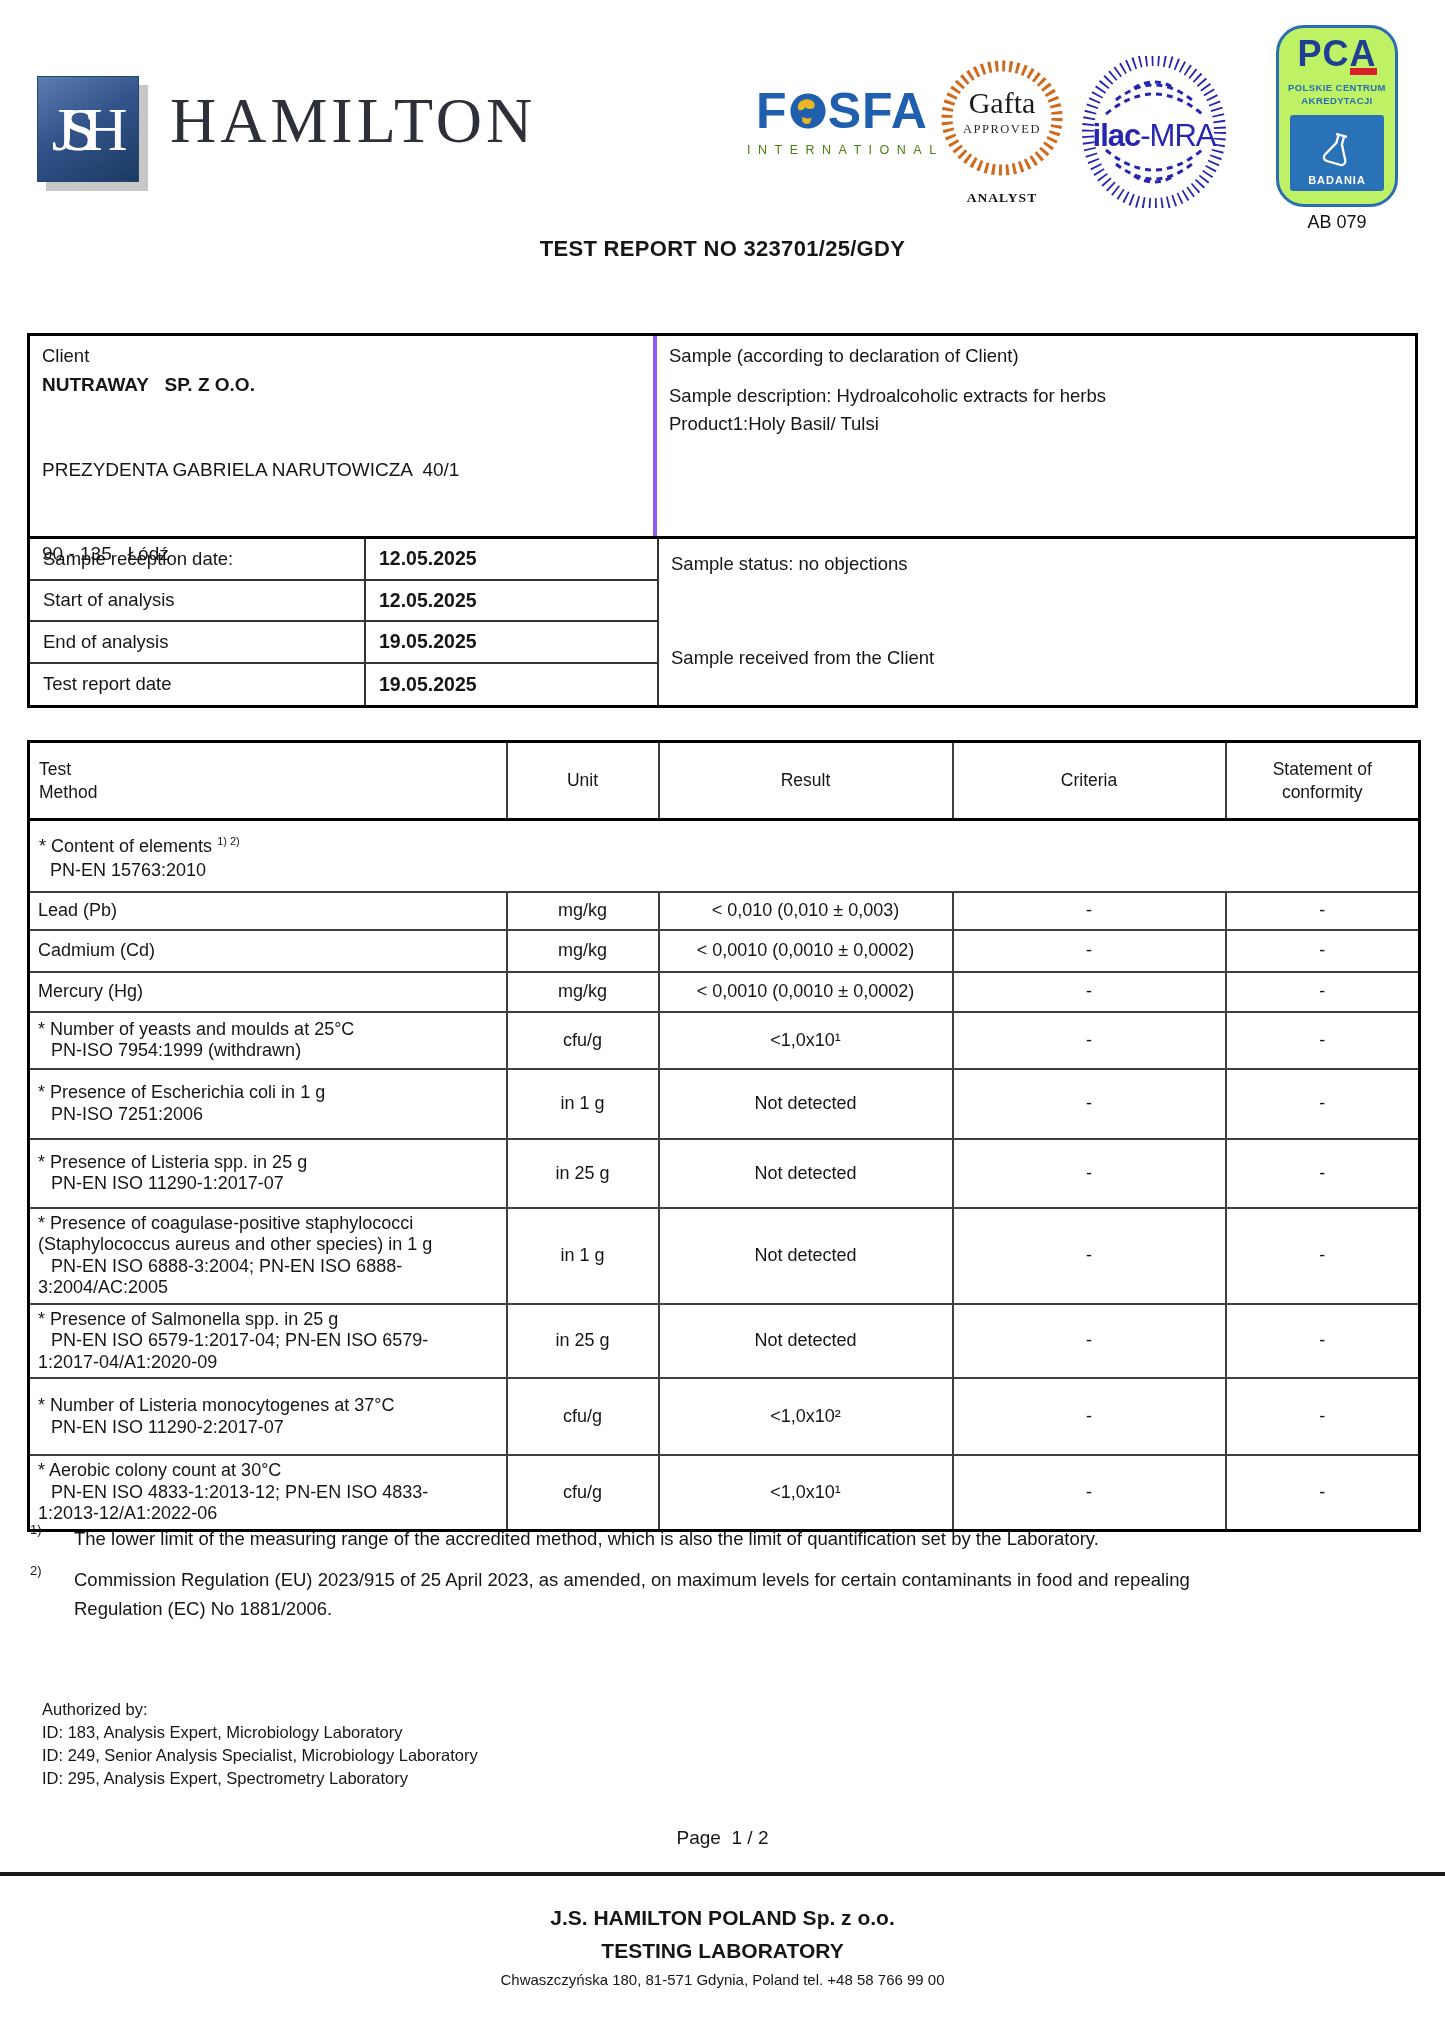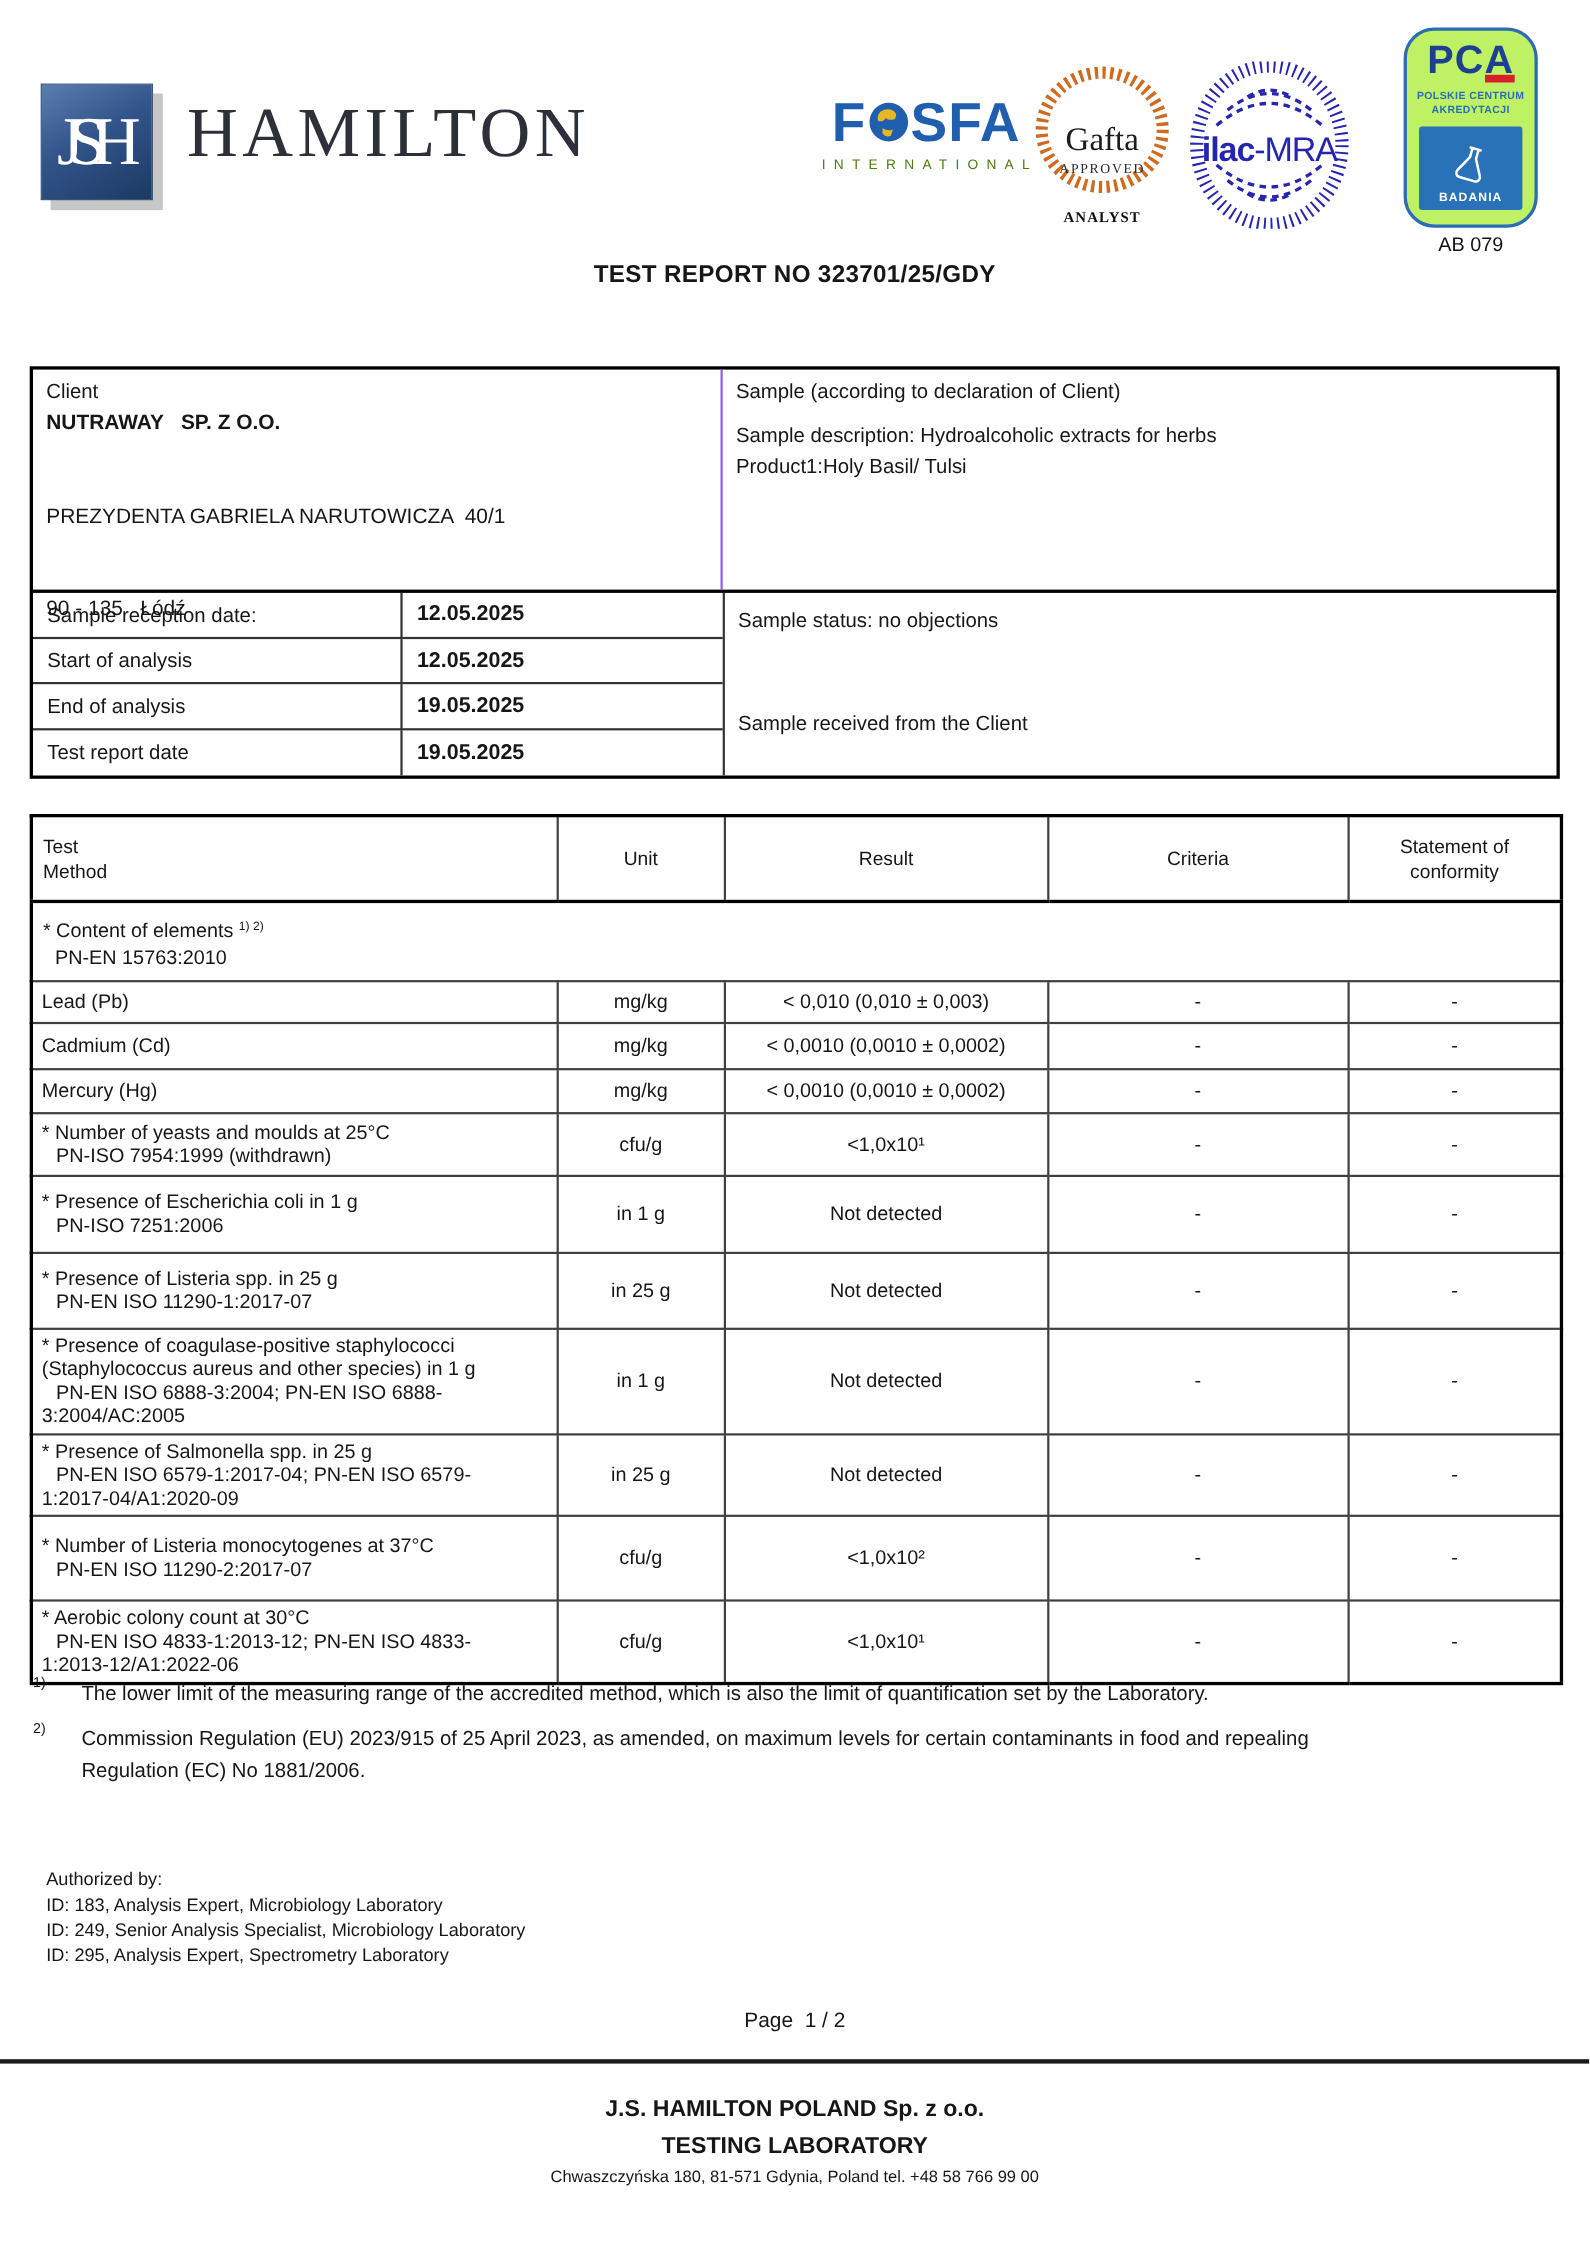--- a/index.html
+++ b/index.html
@@ -20,21 +20,21 @@
   .fosfa{position:absolute;left:747px;top:86px;width:190px;text-align:center;}
   .fosfa-word{display:flex;align-items:center;justify-content:center;
     font-size:50px;font-weight:bold;color:#1f5fae;letter-spacing:1px;line-height:1;}
   .fosfa-globe{width:38px;height:38px;margin:0 1px;}
   .fosfa-sub{margin-top:7px;font-size:12.5px;color:#4d7c0f;letter-spacing:7.5px;white-space:nowrap;}
 
   .gafta{position:absolute;left:938px;top:60px;width:128px;text-align:center;}
   .gafta-seal{position:relative;width:128px;height:120px;}
   .gafta-seal svg{position:absolute;left:0;top:0;}
   .gafta-text{position:absolute;left:0;top:26px;width:100%;text-align:center;}
-  .gafta-name{font-family:"Liberation Serif",serif;font-size:30px;color:#1c1c1c;line-height:1.1;margin-top:24px;}
+  .gafta-name{font-family:"Liberation Serif",serif;font-size:30px;color:#1c1c1c;line-height:1.1;}
   .gafta-approved{font-family:"Liberation Serif",serif;font-size:12.5px;color:#2a2a2a;letter-spacing:1.5px;margin-top:3px;}
   .gafta-analyst{margin-top:10px;font-family:"Liberation Serif",serif;font-weight:bold;
     font-size:13.5px;color:#111;letter-spacing:1px;}
 
   .ilac{position:absolute;left:1078px;top:56px;width:152px;height:152px;}
   .ilac svg{position:absolute;left:0;top:0;}
   .ilac-text{position:absolute;left:0;top:62px;width:100%;text-align:center;
     font-size:31px;color:#2525b0;letter-spacing:-1px;}
   .ilac-text .b{font-weight:800;}
   .ilac-text .m{font-weight:500;}
@@ -52,21 +52,21 @@
   .pca-certno{position:absolute;left:1276px;top:212px;width:122px;text-align:center;font-size:18px;color:#111;}
 
   
   .report-title{position:absolute;left:0;top:236px;width:100%;text-align:center;
     font-size:22px;font-weight:bold;letter-spacing:0.3px;}
 
   
   .top-table{position:absolute;left:27px;top:333px;width:1391px;box-sizing:border-box;
     border:3px solid #000;font-size:18.5px;}
   .tt-row1{display:flex;height:200px;border-bottom:3px solid #000;}
-  .client-cell{width:627px;box-sizing:border-box;border-right:2px solid #8b5cf6;padding:9px 12px;}
+  .client-cell{width:627px;box-sizing:border-box;border-right:4px solid #8b5cf6;padding:9px 12px;}
   .sample-cell{flex:1;padding:9px 12px;box-sizing:border-box;}
   .client-label{font-size:18.5px;}
   .client-name{font-weight:bold;font-size:19px;margin-top:7px;white-space:pre;}
   .client-addr{font-size:19px;margin-top:4px;line-height:28px;white-space:pre;}
   .sample-heading{font-size:18.5px;}
   .sample-desc{margin-top:15px;line-height:28px;}
   .tt-row2{display:flex;height:166px;}
   .dates-grid{width:629px;box-sizing:border-box;border-right:2px solid #333;
     display:grid;grid-template-columns:336px 1fr;grid-auto-rows:1fr;}
   .date-cell{box-sizing:border-box;border-bottom:2px solid #333;display:flex;align-items:center;padding:0 13px;}

